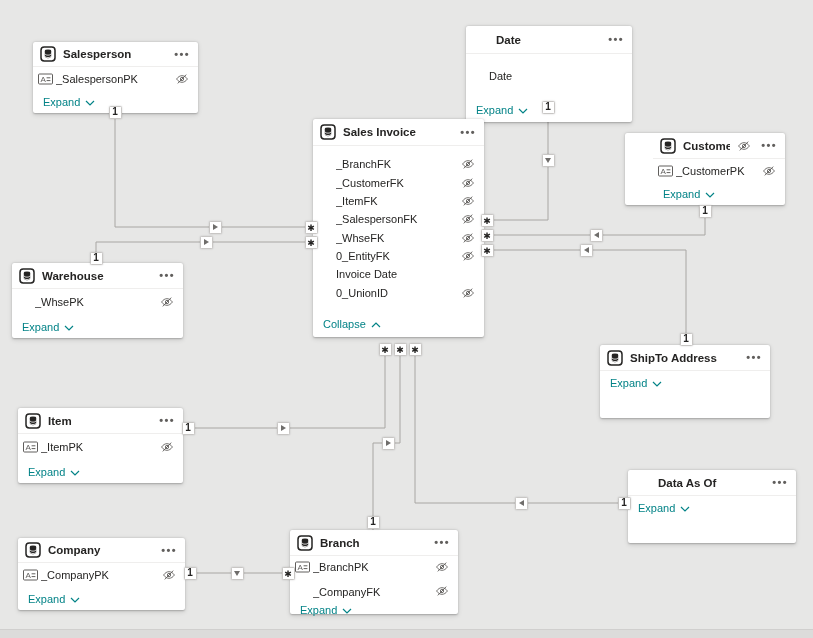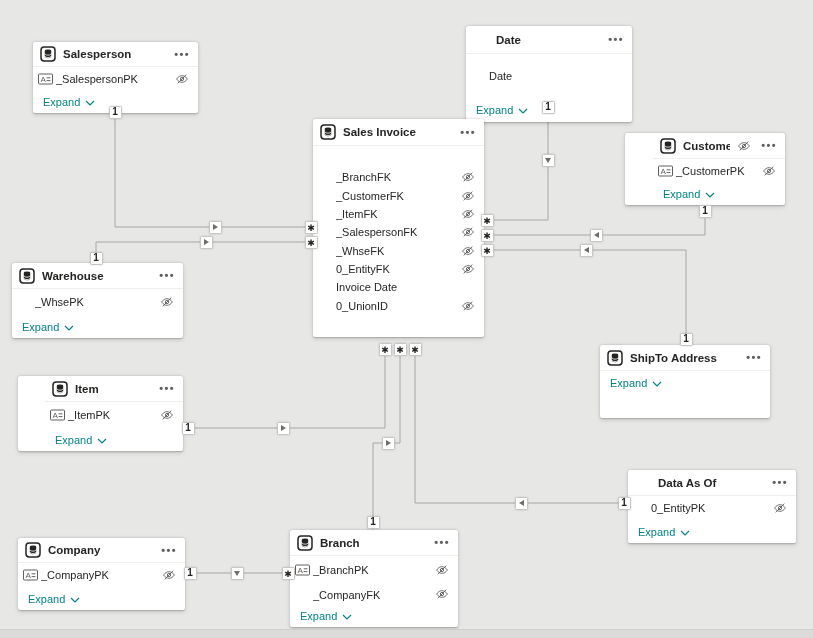--- a/index.html
+++ b/index.html
@@ -224,20 +224,26 @@
           <span class="field-name">0_UnionID</span>
           <span class="eye-hidden">
             <svg width="14" height="14" viewBox="0 0 16 16" fill="none">
               <path d="M1.8 8c1.8-2.5 3.9-3.8 6.2-3.8S12.4 5.5 14.2 8c-1.8 2.5-3.9 3.8-6.2 3.8S3.6 10.5 1.8 8z" stroke="#605e5c" stroke-width="1"></path>
               <circle cx="8" cy="8" r="1.9" stroke="#605e5c" stroke-width="1"></circle>
               <line x1="3.2" y1="13" x2="12.8" y2="3" stroke="#605e5c" stroke-width="1.1"></line>
             </svg>
           </span>
         </div>
       </div>
+      <div class="card-footer" style="height: 26px;">
+        <span>Collapse</span>
+        <span><svg width="10" height="6" viewBox="0 0 10 6" fill="none">
+            <path d="M1 5l4-4 4 4" stroke="#038387" stroke-width="1.2"></path>
+          </svg></span>
+      </div>
     </div>
     <div class="table-card" style="left: 625px; top: 133px; width: 160px; height: 72px; padding-left: 28px;">
       <div class="card-header" style="height: 25px;">
         <span class="icon-slot">
           <svg width="16" height="16" viewBox="0 0 16 16" fill="none">
             <rect x="1" y="1" width="14" height="14" rx="3.2" stroke="#252423" stroke-width="1.5"></rect>
             <ellipse cx="8" cy="5" rx="3.2" ry="1.4" fill="#252423"></ellipse>
             <path d="M4.8 5v5.6c0 .85 1.43 1.55 3.2 1.55s3.2-.7 3.2-1.55V5" fill="#252423"></path>
             <path d="M4.8 7.6c0 .85 1.43 1.55 3.2 1.55s3.2-.7 3.2-1.55" stroke="#fff" stroke-width=".8"></path>
             <path d="M4.8 10c0 .85 1.43 1.55 3.2 1.55S11.2 10.85 11.2 10" stroke="#fff" stroke-width=".8"></path>
@@ -328,21 +334,21 @@
         <span class="card-title">ShipTo Address</span>
         <span class="menu-dots">•••</span>
       </div>
       <div class="card-footer" style="height: 24px;">
         <span>Expand</span>
         <span><svg width="10" height="6" viewBox="0 0 10 6" fill="none">
             <path d="M1 1l4 4 4-4" stroke="#038387" stroke-width="1.2"></path>
           </svg></span>
       </div>
     </div>
-    <div class="table-card" style="left: 18px; top: 376px; width: 165px; height: 75px; padding-left: 27px;">
+    <div class="table-card" style="left: 18px; top: 408px; width: 165px; height: 75px;">
       <div class="card-header" style="height: 25px;">
         <span class="icon-slot">
           <svg width="16" height="16" viewBox="0 0 16 16" fill="none">
             <rect x="1" y="1" width="14" height="14" rx="3.2" stroke="#252423" stroke-width="1.5"></rect>
             <ellipse cx="8" cy="5" rx="3.2" ry="1.4" fill="#252423"></ellipse>
             <path d="M4.8 5v5.6c0 .85 1.43 1.55 3.2 1.55s3.2-.7 3.2-1.55V5" fill="#252423"></path>
             <path d="M4.8 7.6c0 .85 1.43 1.55 3.2 1.55s3.2-.7 3.2-1.55" stroke="#fff" stroke-width=".8"></path>
             <path d="M4.8 10c0 .85 1.43 1.55 3.2 1.55S11.2 10.85 11.2 10" stroke="#fff" stroke-width=".8"></path>
           </svg>
         </span>
@@ -375,33 +381,20 @@
             <path d="M1 1l4 4 4-4" stroke="#038387" stroke-width="1.2"></path>
           </svg></span>
       </div>
     </div>
     <div class="table-card" style="left: 628px; top: 470px; width: 168px; height: 73px;">
       <div class="card-header" style="height: 25px;">
         <span class="icon-slot"></span>
         <span class="card-title">Data As Of</span>
         <span class="menu-dots">•••</span>
       </div>
-      <div class="fields">
-        <div class="field-row" style="height: 24px;">
-          <span class="field-icon-slot"></span>
-          <span class="field-name">0_EntityPK</span>
-          <span class="eye-hidden">
-            <svg width="14" height="14" viewBox="0 0 16 16" fill="none">
-              <path d="M1.8 8c1.8-2.5 3.9-3.8 6.2-3.8S12.4 5.5 14.2 8c-1.8 2.5-3.9 3.8-6.2 3.8S3.6 10.5 1.8 8z" stroke="#605e5c" stroke-width="1"></path>
-              <circle cx="8" cy="8" r="1.9" stroke="#605e5c" stroke-width="1"></circle>
-              <line x1="3.2" y1="13" x2="12.8" y2="3" stroke="#605e5c" stroke-width="1.1"></line>
-            </svg>
-          </span>
-        </div>
-      </div>
       <div class="card-footer" style="height: 24px;">
         <span>Expand</span>
         <span><svg width="10" height="6" viewBox="0 0 10 6" fill="none">
             <path d="M1 1l4 4 4-4" stroke="#038387" stroke-width="1.2"></path>
           </svg></span>
       </div>
     </div>
     <div class="table-card" style="left: 18px; top: 538px; width: 167px; height: 72px;">
       <div class="card-header" style="height: 24px;">
         <span class="icon-slot">
@@ -436,21 +429,21 @@
           </span>
         </div>
       </div>
       <div class="card-footer" style="height: 24px;">
         <span>Expand</span>
         <span><svg width="10" height="6" viewBox="0 0 10 6" fill="none">
             <path d="M1 1l4 4 4-4" stroke="#038387" stroke-width="1.2"></path>
           </svg></span>
       </div>
     </div>
-    <div class="table-card" style="left: 290px; top: 530px; width: 168px; height: 97px;">
+    <div class="table-card" style="left: 290px; top: 530px; width: 168px; height: 84px;">
       <div class="card-header" style="height: 25px;">
         <span class="icon-slot">
           <svg width="16" height="16" viewBox="0 0 16 16" fill="none">
             <rect x="1" y="1" width="14" height="14" rx="3.2" stroke="#252423" stroke-width="1.5"></rect>
             <ellipse cx="8" cy="5" rx="3.2" ry="1.4" fill="#252423"></ellipse>
             <path d="M4.8 5v5.6c0 .85 1.43 1.55 3.2 1.55s3.2-.7 3.2-1.55V5" fill="#252423"></path>
             <path d="M4.8 7.6c0 .85 1.43 1.55 3.2 1.55s3.2-.7 3.2-1.55" stroke="#fff" stroke-width=".8"></path>
             <path d="M4.8 10c0 .85 1.43 1.55 3.2 1.55S11.2 10.85 11.2 10" stroke="#fff" stroke-width=".8"></path>
           </svg>
         </span>

